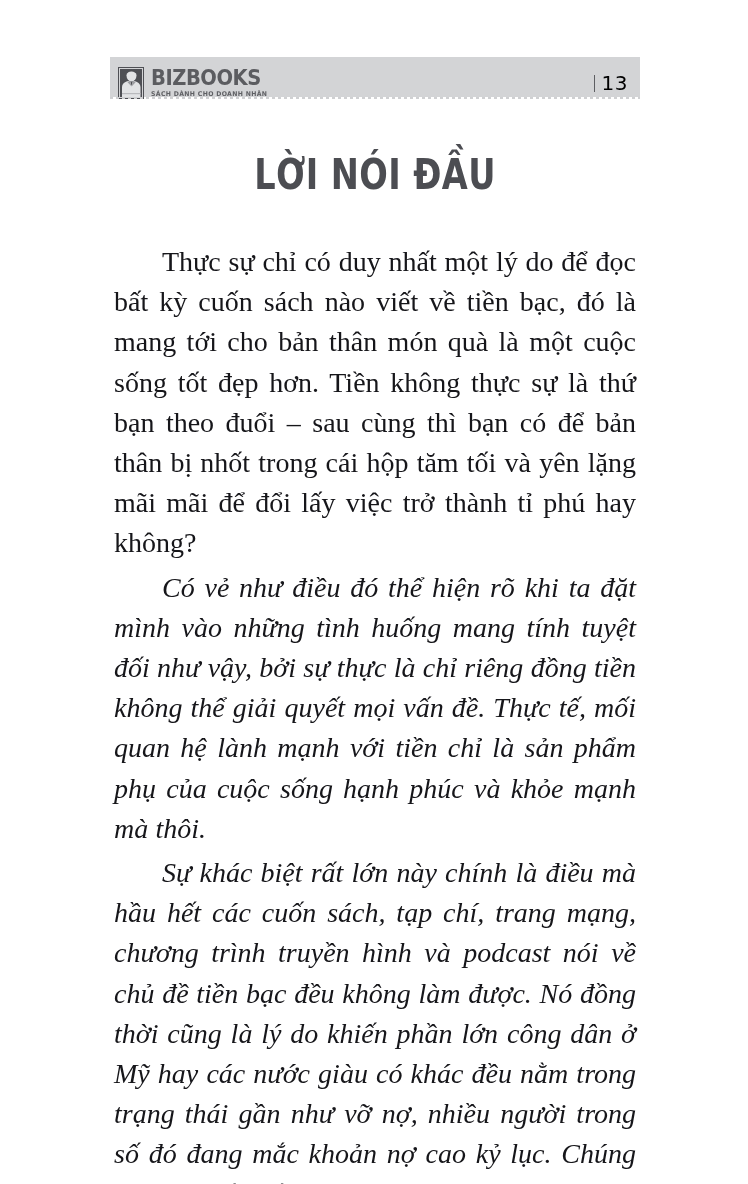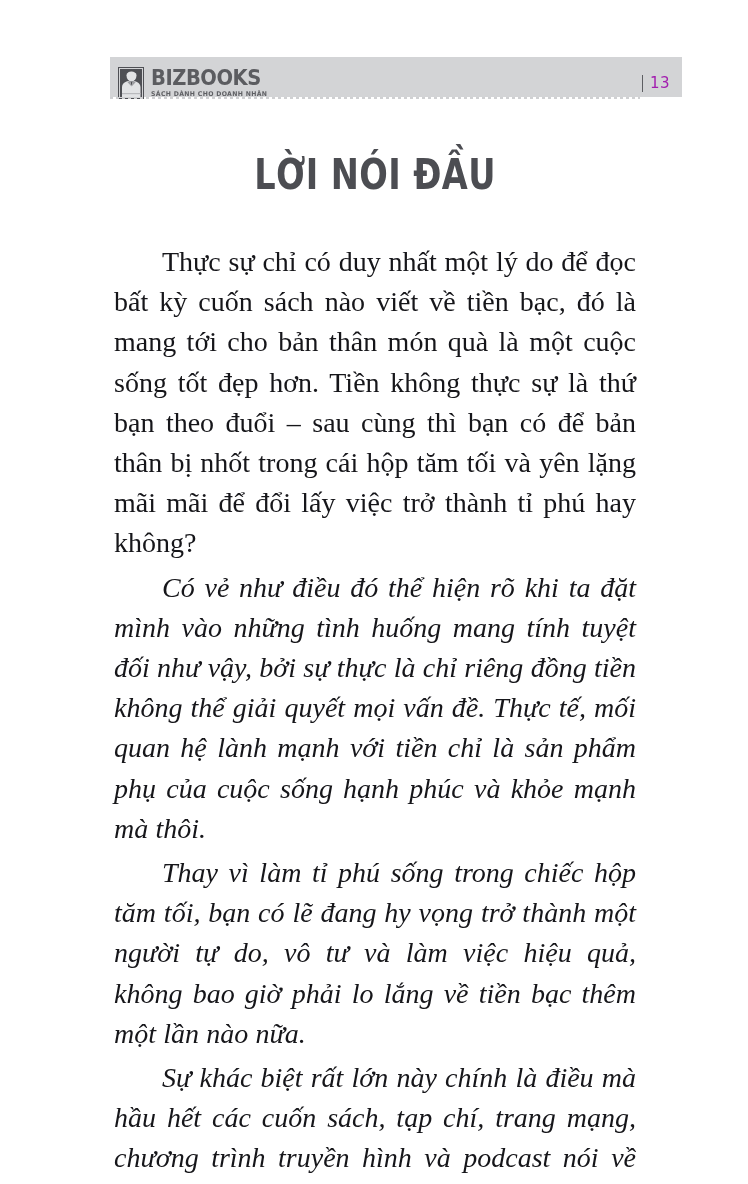--- a/index.html
+++ b/index.html
@@ -19,21 +19,21 @@
     position: absolute;
     inset: 0;
     background: #ffffff;
   }
 
   
   .header-band {
     position: absolute;
     left: 110px;
     top: 57px;
-    width: 572px;
+    width: 530px;
     height: 40px;
     background: #d3d4d6;
     display: flex;
     align-items: center;
     justify-content: space-between;
     box-sizing: border-box;
     padding: 12px 12px 0 8px;
   }
 
   .brand {
@@ -74,22 +74,22 @@
     letter-spacing: 0.35px;
     color: #5f6064;
     margin-top: 2px;
     transform: scaleX(0.95);
     transform-origin: left center;
     line-height: 1;
   }
 
   .folio {
     font-family: "DejaVu Sans", sans-serif;
-    font-size: 15px;
-    color: #a21caf;
+    font-size: 20px;
+    color: #000000;
     display: flex;
     align-items: center;
     gap: 7px;
     letter-spacing: 0.5px;
   }
   .folio-rule {
     display: inline-block;
     width: 1px;
     height: 17px;
     background: #5d5e62;
@@ -181,17 +181,16 @@
       <span>13</span>
     </div>
   </div>
   <div class="header-dots"></div>
 
   <h1 class="chapter-title">LỜI NÓI ĐẦU</h1>
 
   <div class="body-col">
     <p class="para">Thực sự chỉ có duy nhất một lý do để đọc bất kỳ cuốn sách nào viết về tiền bạc, đó là mang tới cho bản thân món quà là một cuộc sống tốt đẹp hơn. Tiền không thực sự là thứ bạn theo đuổi – sau cùng thì bạn có để bản thân bị nhốt trong cái hộp tăm tối và yên lặng mãi mãi để đổi lấy việc trở thành tỉ phú hay không?</p>
     <p class="para">Có vẻ như điều đó thể hiện rõ khi ta đặt mình vào những tình huống mang tính tuyệt đối như vậy, bởi sự thực là chỉ riêng đồng tiền không thể giải quyết mọi vấn đề. Thực tế, mối quan hệ lành mạnh với tiền chỉ là sản phẩm phụ của cuộc sống hạnh phúc và khỏe mạnh mà thôi.</p>
-    <p class="para">Thay vì làm tỉ phú sống trong chiếc hộp tăm tối, bạn có lẽ đang hy vọng trở thành một người tự do, vô tư và làm việc hiệu quả, không bao giờ phải lo lắng về tiền bạc thêm một lần nào nữa.</p>
     <p class="para">Sự khác biệt rất lớn này chính là điều mà hầu hết các cuốn sách, tạp chí, trang mạng, chương trình truyền hình và podcast nói về chủ đề tiền bạc đều không làm được. Nó đồng thời cũng là lý do khiến phần lớn công dân ở Mỹ hay các nước giàu có khác đều nằm trong trạng thái gần như vỡ nợ, nhiều người trong số đó đang mắc khoản nợ cao kỷ lục. Chúng ta mải miết kiếm nhiều và thật</p>
   </div>
 
 </div>
 
 </body></html>

